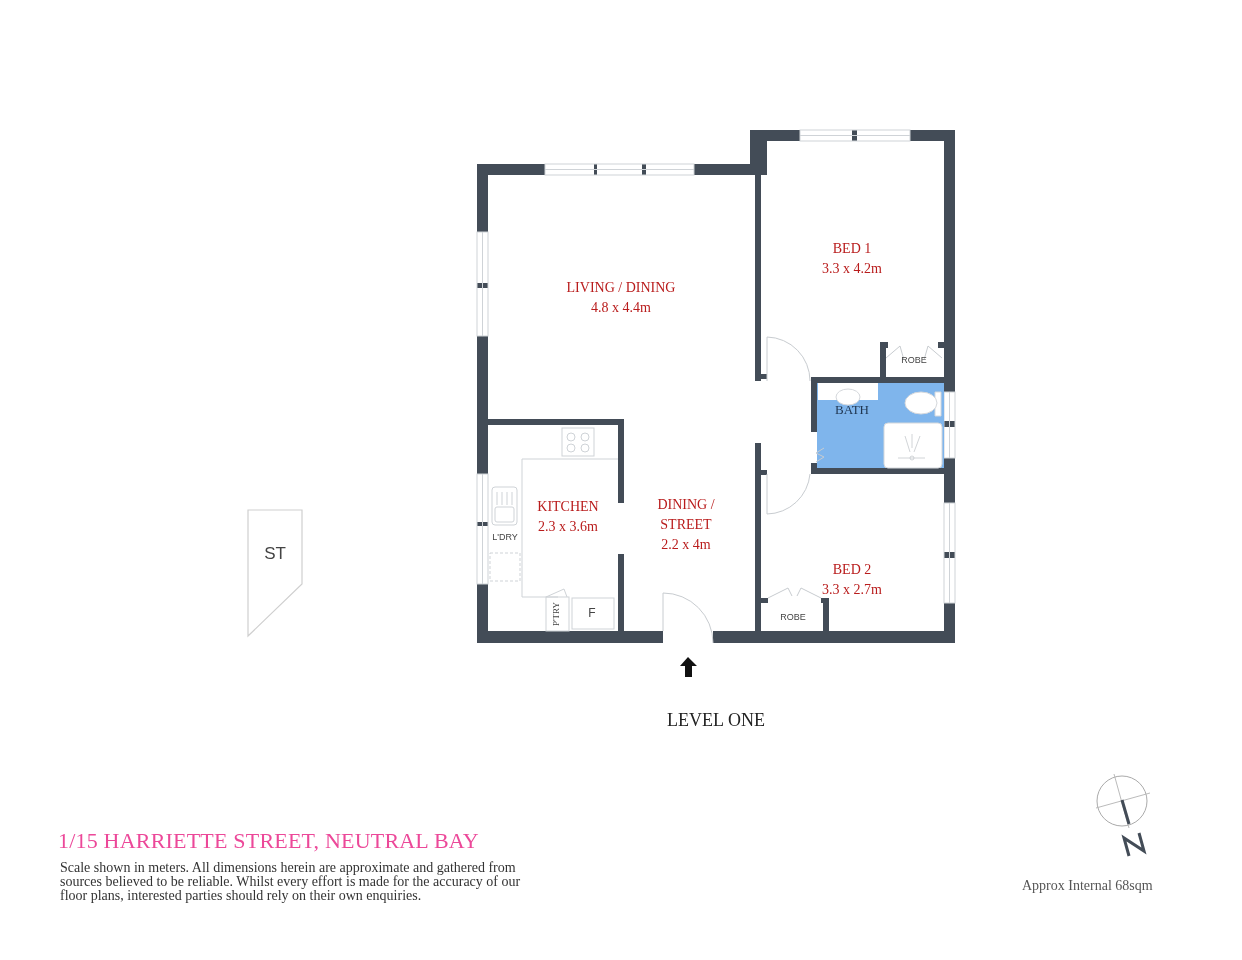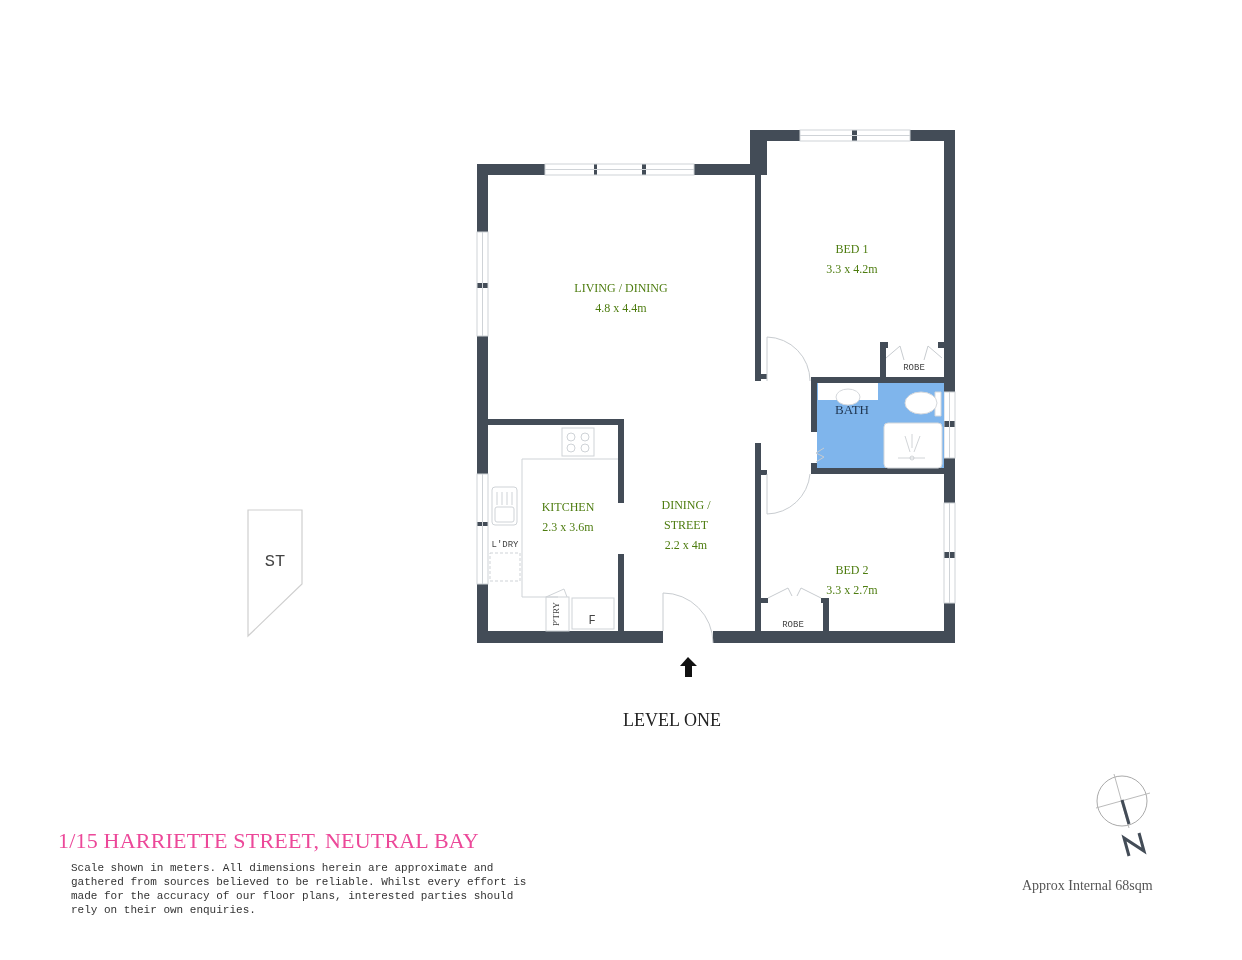--- a/index.html
+++ b/index.html
@@ -1,22 +1,22 @@
 <!DOCTYPE html>
 <html><head>
 <meta charset="utf-8">
 <style>
   html,body{margin:0;padding:0;background:#ffffff;}
   body{width:1242px;height:960px;position:relative;overflow:hidden;font-family:"DejaVu Serif","Liberation Serif",serif;color:#2b2f35;}
   svg.plan{position:absolute;left:0;top:0;}
-  .room-label{position:absolute;text-align:center;font-family:"Liberation Serif","DejaVu Serif",serif;font-size:12px;line-height:20px;color:#4d7c0f;transform:translateX(-50%);white-space:nowrap;}
-  .small-label{position:absolute;font-family:Liberation Mono, monospace;font-size:9px;color:#444;transform:translateX(-50%);white-space:nowrap;margin-top:8px;}
-  .level{position:absolute;left:672px;top:710px;transform:translateX(-50%);font-family:"Liberation Serif",serif;font-size:18px;color:#222;}
+  .room-label{position:absolute;text-align:center;font-family:"Liberation Serif","DejaVu Serif",serif;font-size:14px;line-height:20px;color:#b91c1c;transform:translateX(-50%);white-space:nowrap;}
+  .small-label{position:absolute;font-family:Liberation Sans, sans-serif;font-size:9px;color:#444;transform:translateX(-50%);white-space:nowrap;}
+  .level{position:absolute;left:716px;top:710px;transform:translateX(-50%);font-family:"Liberation Serif",serif;font-size:18px;color:#222;}
   .address{position:absolute;left:58px;top:828px;font-family:Liberation Serif, serif;font-size:22px;color:#ec4899;letter-spacing:0.2px;}
-  .disclaimer{position:absolute;left:60px;top:861px;width:470px;font-family:Liberation Mono, monospace;font-size:11px;line-height:14px;color:#333;margin-left:11px;}
+  .disclaimer{position:absolute;left:60px;top:861px;width:470px;font-family:Liberation Serif, serif;font-size:14px;line-height:14px;color:#333;}
   .area{position:absolute;left:1012px;top:878px;font-family:"Liberation Serif",serif;font-size:14px;color:#555;margin-left:10px;}
   .ptry{position:absolute;left:556px;top:614px;transform:translate(-50%,-50%) rotate(-90deg);font-family:"Liberation Serif",serif;font-size:9px;color:#444;}
 </style>
 </head>
 <body>
 
 <svg class="plan" width="1242" height="960" viewBox="0 0 1242 960">
 
   <polygon points="248,510 302,510 302,584 248,636" fill="none" stroke="#cfcfcf" stroke-width="1.2"></polygon>
 

